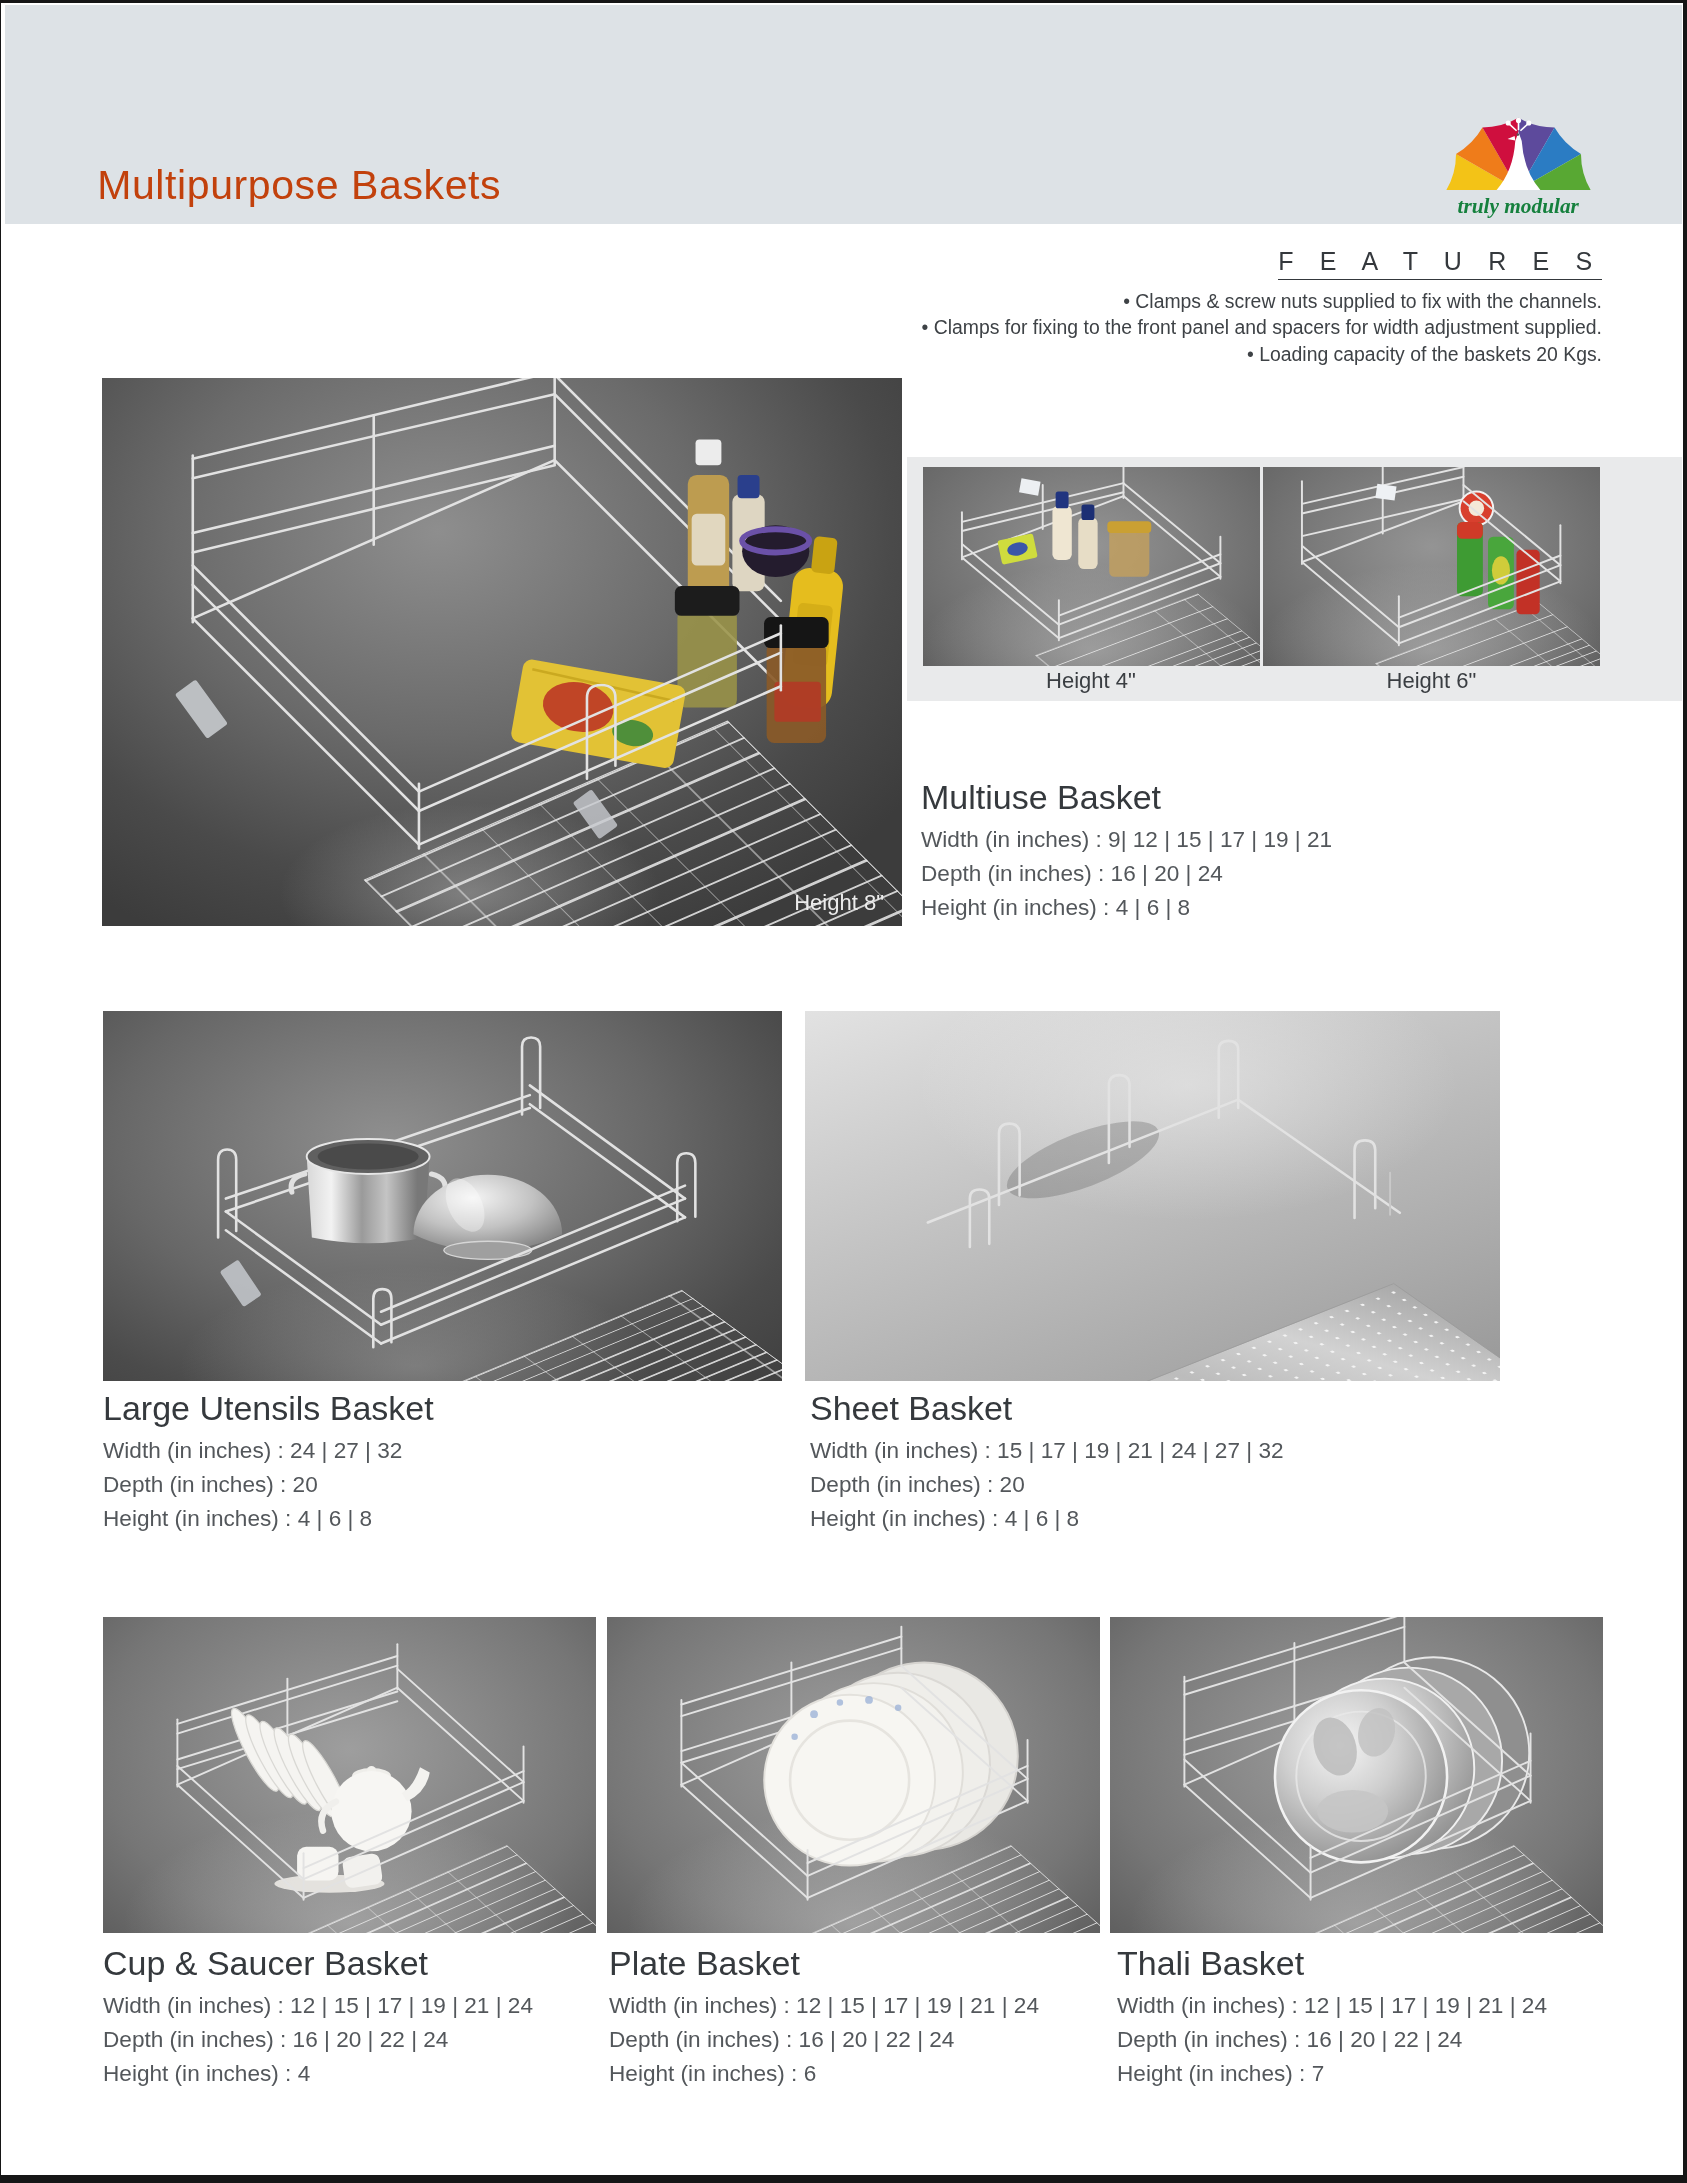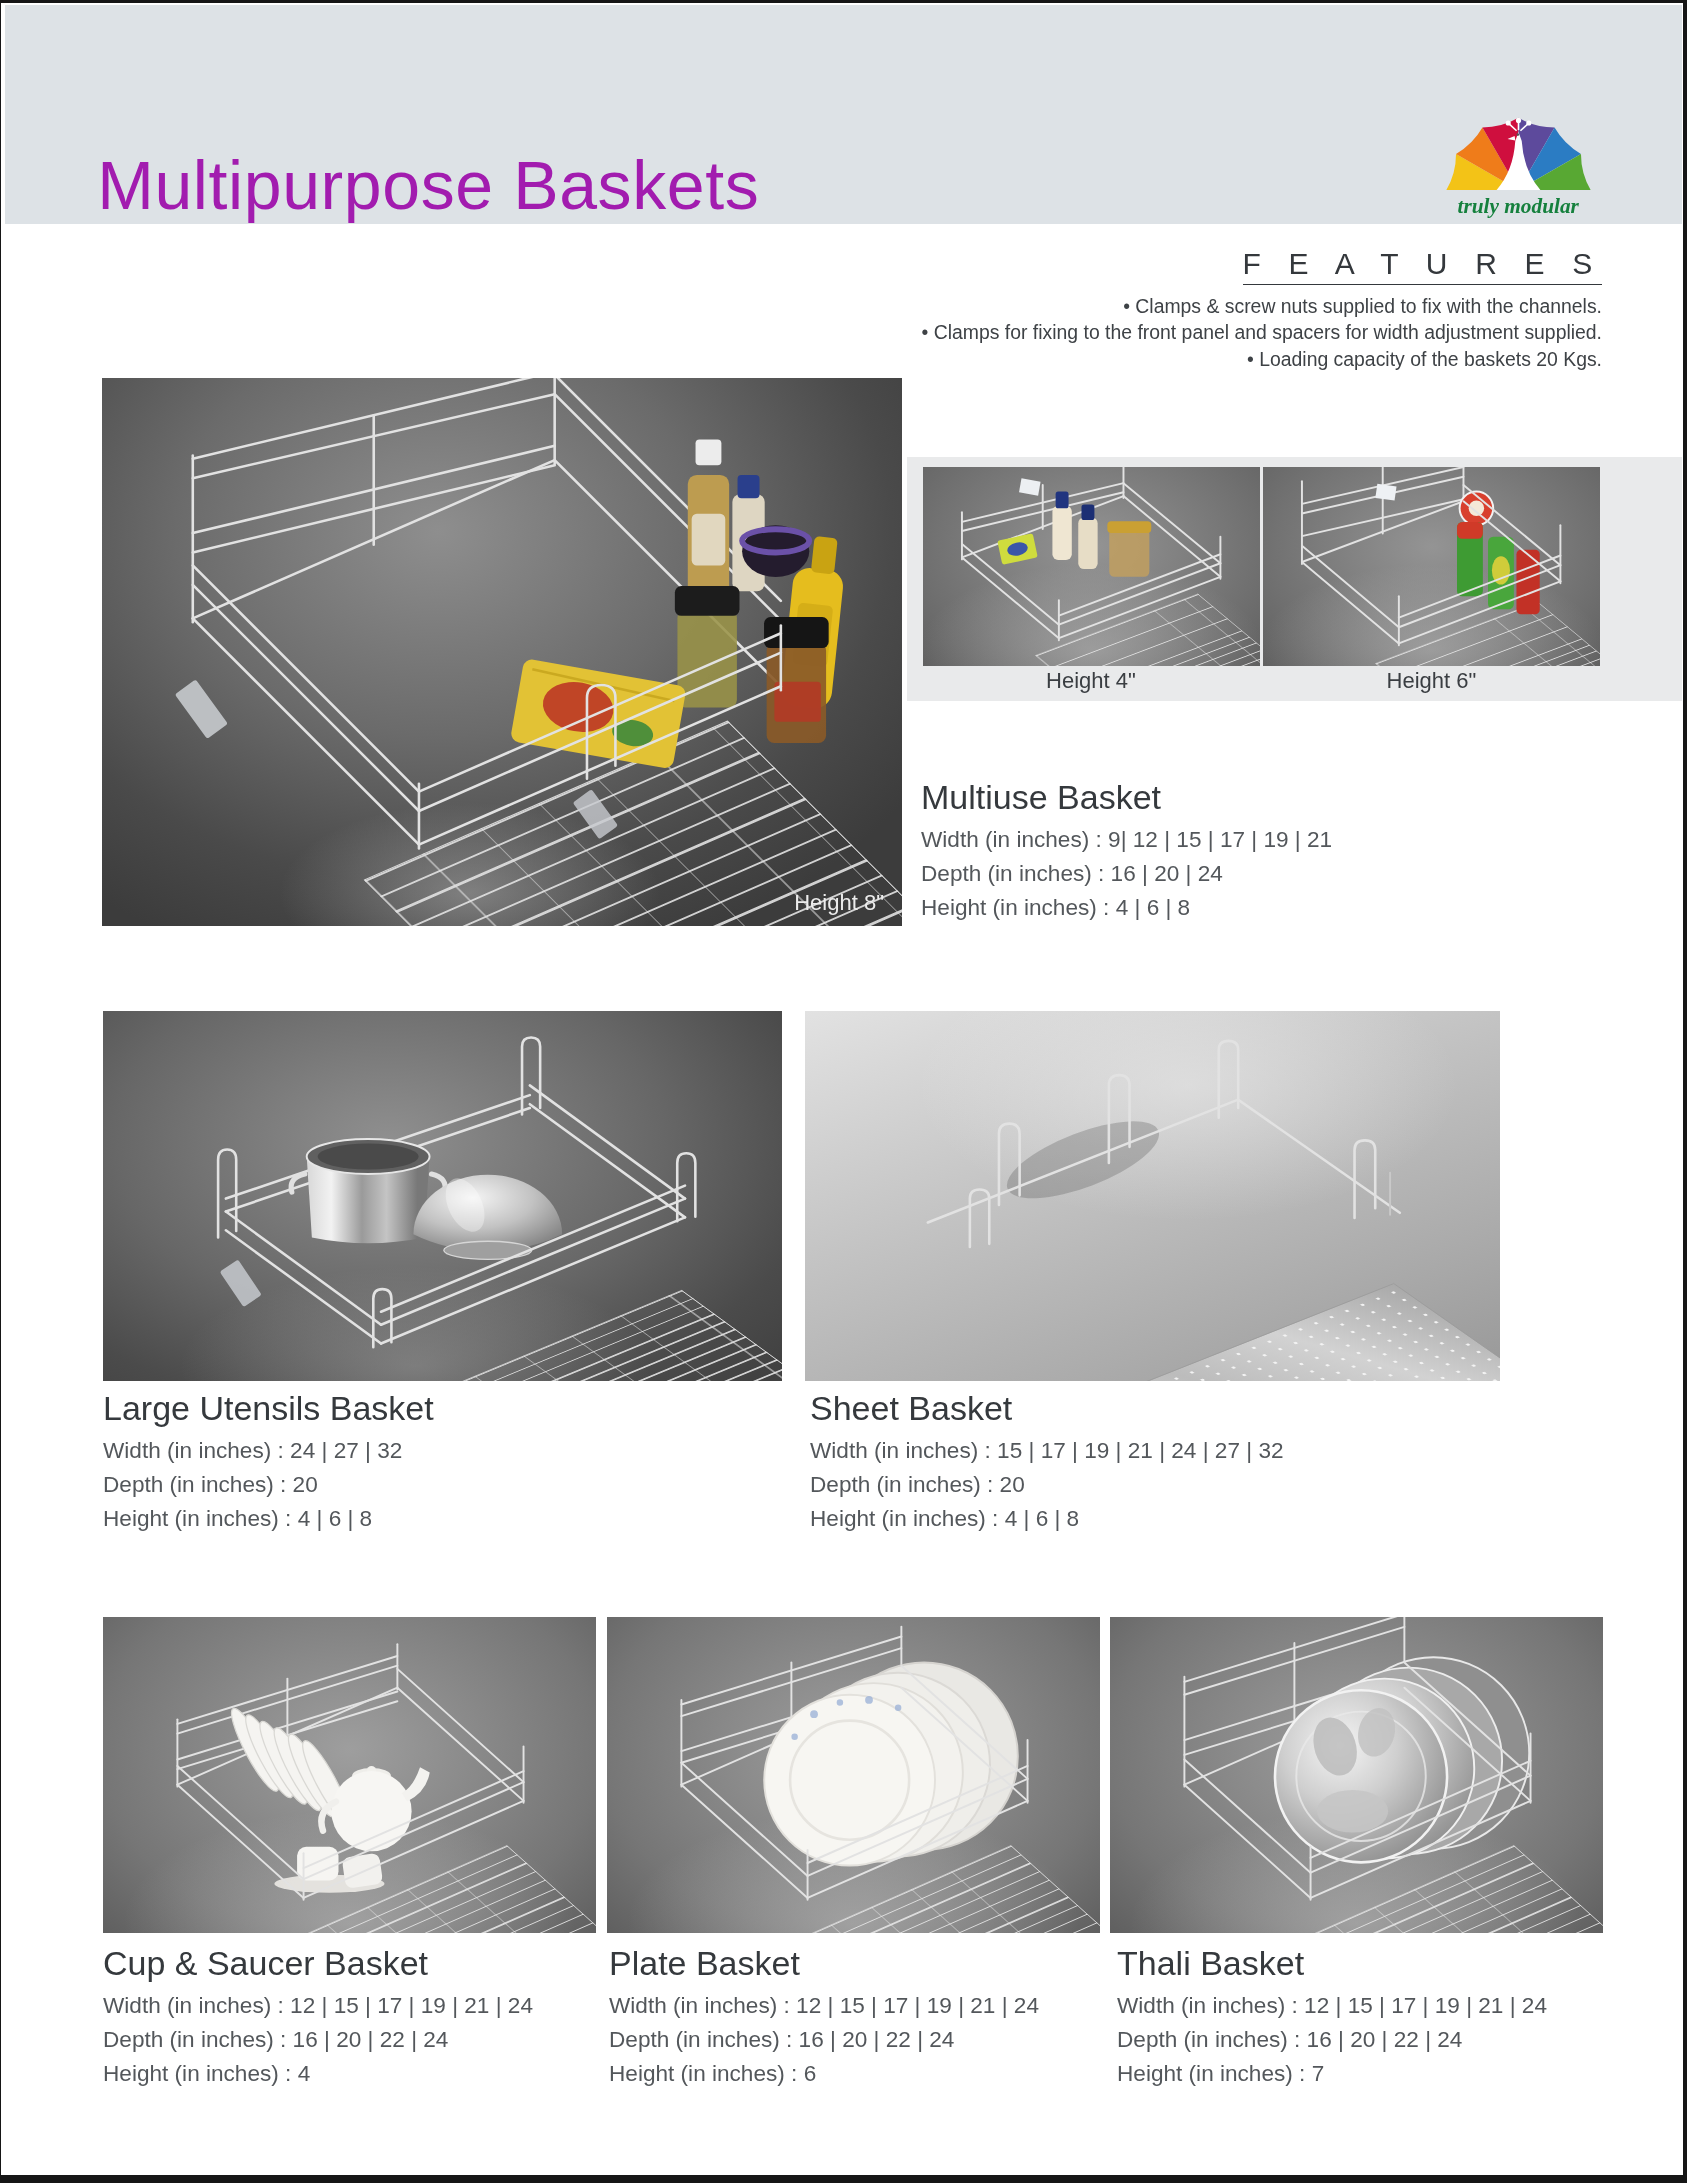--- a/index.html
+++ b/index.html
@@ -7,30 +7,30 @@
         font-family:"Liberation Sans", sans-serif;}
   
   .frame{position:absolute;background:#161616;}
   .frame.top{left:0;top:0;width:100%;height:3.2px;}
   .frame.bottom{left:0;bottom:0;width:100%;height:7.8px;}
   .frame.left{left:0;top:0;width:1.3px;height:100%;}
   .frame.right{right:0;top:0;width:3.9px;height:100%;}
 
   
   .header-band{position:absolute;left:5.2px;top:5.2px;width:1677px;height:219px;background:#dde2e6;}
-  .page-title{position:absolute;left:92px;top:149px;font-size:68px;line-height:62px;
-              color:#a21caf;letter-spacing:0.6px;font-weight:400;}
+  .page-title{position:absolute;left:92px;top:149px;font-size:41px;line-height:62px;
+              color:#c2410c;letter-spacing:0.6px;font-weight:400;}
   .logo{position:absolute;left:1416px;top:109px;width:194px;text-align:center;}
   .logo svg{display:block;margin:0 auto;width:153px;height:76px;}
   .logo-tagline{margin-top:3.9px;font-family:"Liberation Serif", serif;font-style:italic;
                 font-weight:bold;font-size:21.3px;color:#15803d;}
 
   
   .features{position:absolute;right:85px;top:247px;text-align:right;color:#34383c;}
-  .features-heading{display:inline-block;font-size:30px;letter-spacing:9.7px;
+  .features-heading{display:inline-block;font-size:25px;letter-spacing:9.7px;
                     border-bottom:1.9px solid #34383c;padding-bottom:3.2px;margin-bottom:7.8px;}
   .feature-line{font-size:19.4px;line-height:26.5px;color:#3e4246;}
 
   
   .photo{position:absolute;overflow:hidden;}
   .photo .floor{position:absolute;left:0;top:0;transform-origin:0 0;}
   .grid-floor{width:388px;height:259px;
     background:
       repeating-linear-gradient(0deg, rgba(225,225,225,.9) 0 1.9px, transparent 1.9px 17.5px),
       repeating-linear-gradient(90deg, rgba(225,225,225,.55) 0 1.3px, transparent 1.3px 62px);

